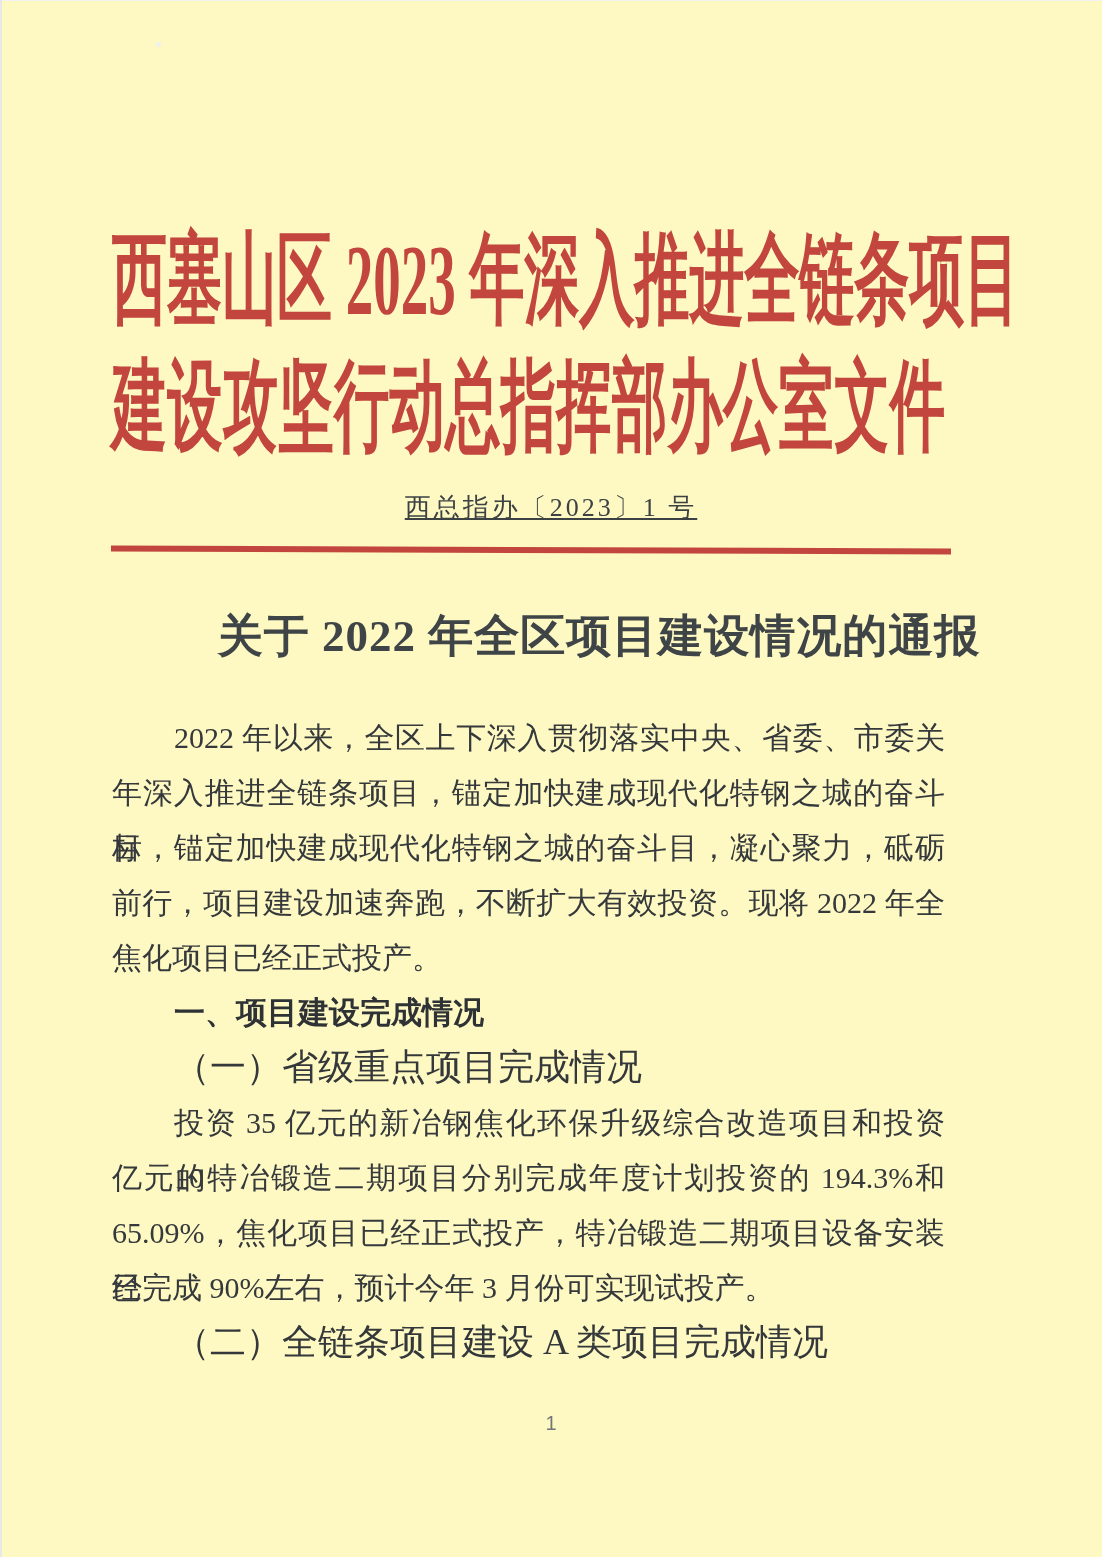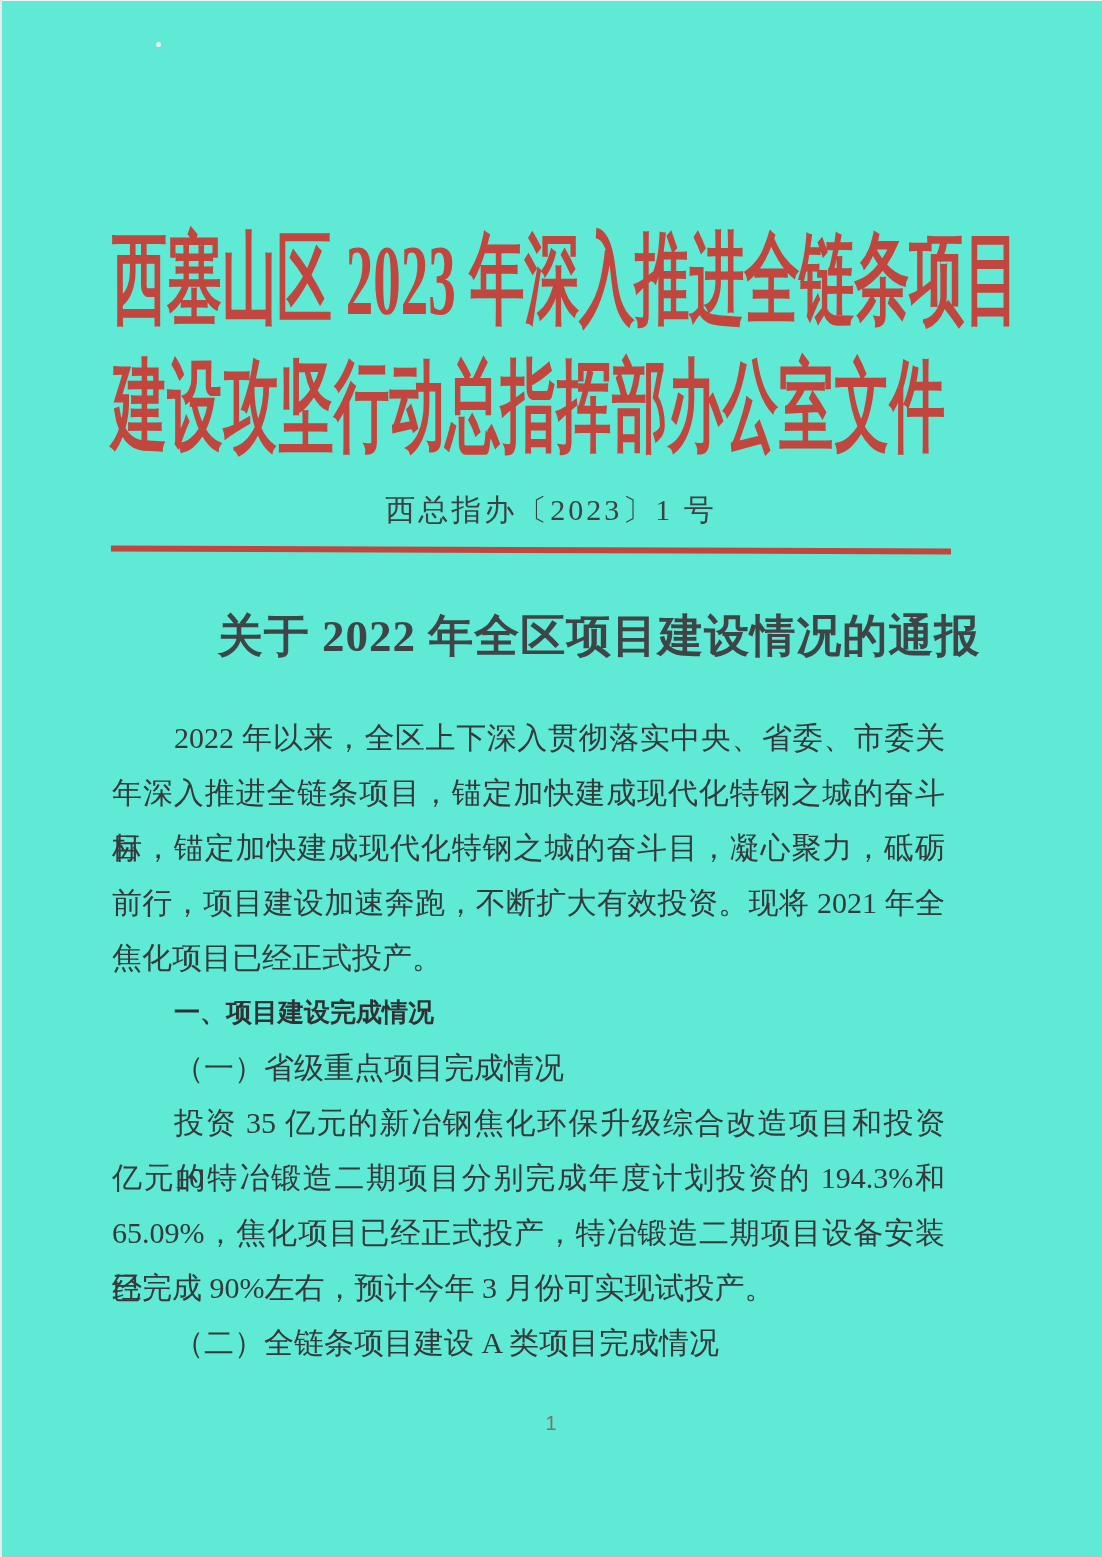--- a/index.html
+++ b/index.html
@@ -4,21 +4,21 @@
 <style>
   html, body {
     margin: 0;
     padding: 0;
     background: #ffffff;
   }
   .page {
     position: relative;
     width: 1102px;
     height: 1557px;
-    background: #5eead4;
+    background: #fef9c3;
     overflow: hidden;
     font-family: "Liberation Serif", "DejaVu Serif", serif;
     box-shadow: inset 2px 0 0 #e8e8e8, inset 0 1px 0 #f2f2f2;
   }
   .speck {
     position: absolute;
     left: 156px;
     top: 42px;
     width: 5px;
     height: 5px;
@@ -45,23 +45,24 @@
     white-space: nowrap;
     letter-spacing: 0px;
   }
   
   .doc-number {
     position: absolute;
     left: 0;
     top: 490px;
     width: 1102px;
     text-align: center;
-    font-size: 30px;
+    font-size: 26px;
     color: #3c4143;
     letter-spacing: 3px;
+    text-decoration: underline;
   }
   
   .red-rule {
     position: absolute;
     left: 111px;
     top: 547px;
     width: 840px;
     height: 6px;
     background: #c2453e;
     transform: rotate(0.2deg);
@@ -97,25 +98,25 @@
     text-align: justify;
     text-align-last: justify;
     white-space: normal;
   }
   .ind {
     padding-left: 62px;
   }
   .h-bold {
     font-family: "Liberation Sans", "DejaVu Sans", sans-serif;
     font-weight: bold;
-    font-size: 26px;
+    font-size: 31px;
     color: #2e3234;
   }
   .sub-head {
-    font-size: 30px;
+    font-size: 36px;
     color: #34383a;
   }
   
   .page-number {
     position: absolute;
     left: 0;
     top: 1412px;
     width: 1102px;
     text-align: center;
     font-size: 20px;
@@ -138,21 +139,21 @@
   <div class="doc-number">西总指办〔2023〕1 号</div>
 
   <div class="red-rule"></div>
 
   <div class="doc-title">关于 2022 年全区项目建设情况的通报</div>
 
   <div class="body-block">
     <div class="bl just ind">2022 年以来，全区上下深入贯彻落实中央、省委、市委关</div>
     <div class="bl just">年深入推进全链条项目，锚定加快建成现代化特钢之城的奋斗目</div>
     <div class="bl just">标，锚定加快建成现代化特钢之城的奋斗目，凝心聚力，砥砺</div>
-    <div class="bl just">前行，项目建设加速奔跑，不断扩大有效投资。现将 2021 年全</div>
+    <div class="bl just">前行，项目建设加速奔跑，不断扩大有效投资。现将 2022 年全</div>
     <div class="bl">焦化项目已经正式投产。</div>
 
     <div class="bl h-bold ind">一、项目建设完成情况</div>
     <div class="bl sub-head ind">（一）省级重点项目完成情况</div>
 
     <div class="bl just ind">投资 35 亿元的新冶钢焦化环保升级综合改造项目和投资 10</div>
     <div class="bl just">亿元的特冶锻造二期项目分别完成年度计划投资的 194.3%和</div>
     <div class="bl just">65.09%，焦化项目已经正式投产，特冶锻造二期项目设备安装已</div>
     <div class="bl">经完成 90%左右，预计今年 3 月份可实现试投产。</div>
 

